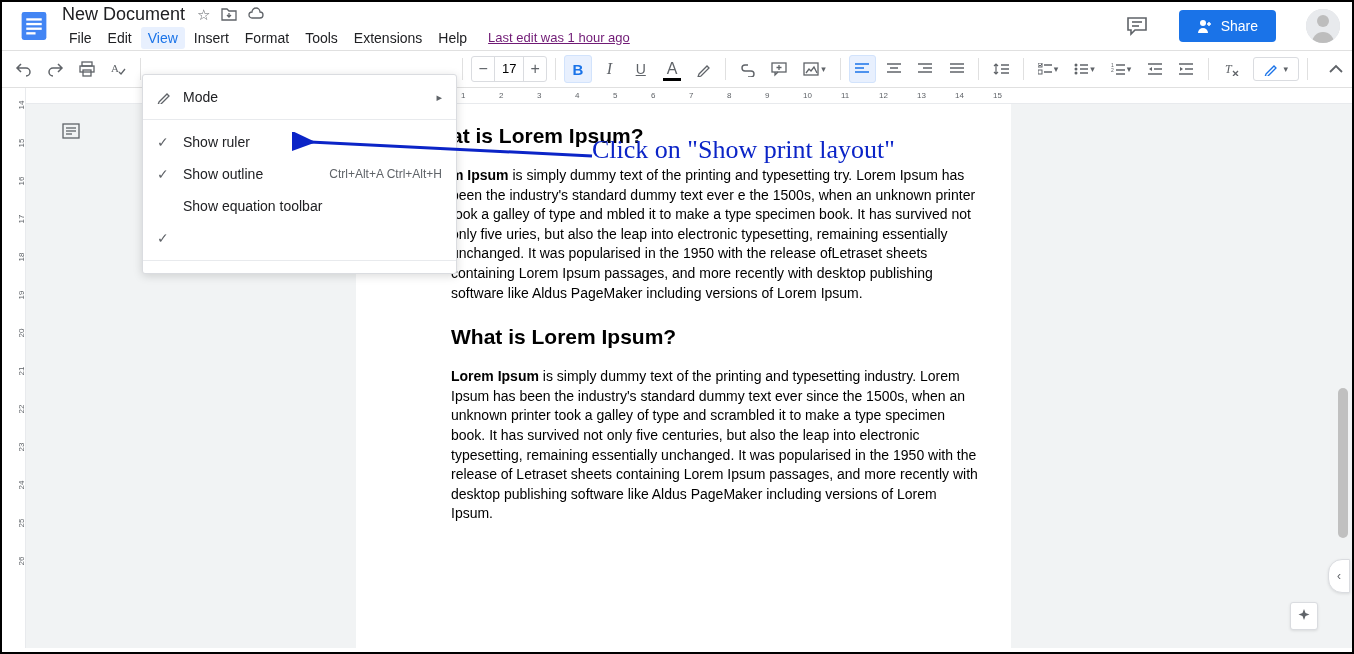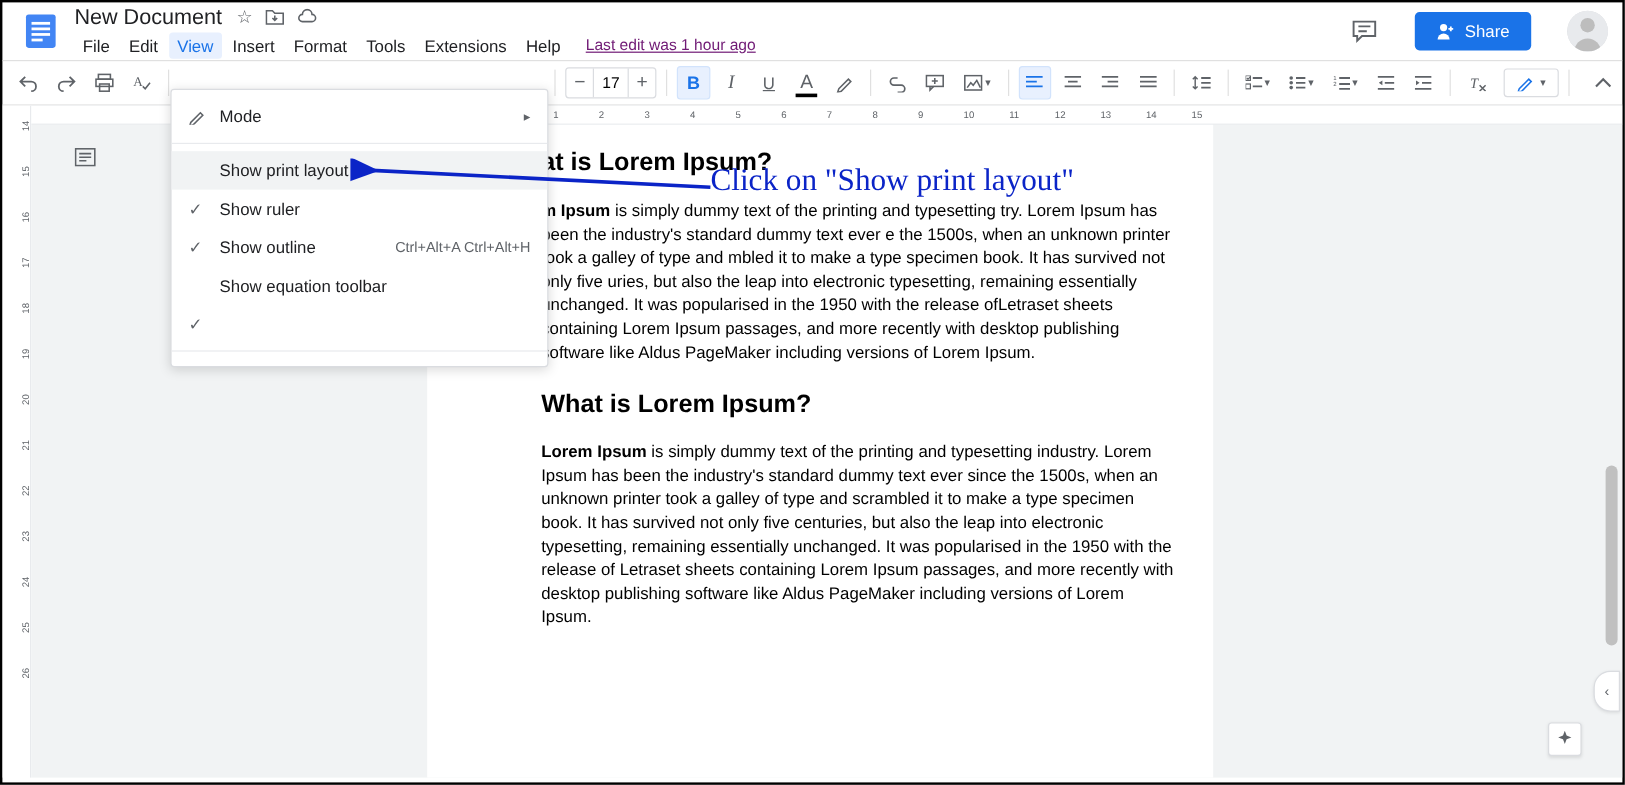--- a/index.html
+++ b/index.html
@@ -367,24 +367,20 @@
   <div class="dd-item">
     <span class="dd-icon">
         <svg width="14" height="14" viewBox="0 0 14 14">
           <path d="M2 12 l8 -8 l2 2 l-8 8 l-3 1 z" fill="none" stroke="#5f6368" stroke-width="1.3"></path>
         </svg>
       </span>
     <span class="dd-label">Mode</span>
     <span class="dd-arrow">▸</span>
   </div>
   <div class="dd-sep"></div>
-  <div class="dd-item hovered">
-    <span class="dd-icon"></span>
-    <span class="dd-label">Show print layout</span>
-  </div>
   <div class="dd-item">
     <span class="dd-icon">✓</span>
     <span class="dd-label">Show ruler</span>
   </div>
   <div class="dd-item">
     <span class="dd-icon">✓</span>
     <span class="dd-label">Show outline</span>
     <span class="dd-shortcut">Ctrl+Alt+A Ctrl+Alt+H</span>
   </div>
   <div class="dd-item">

